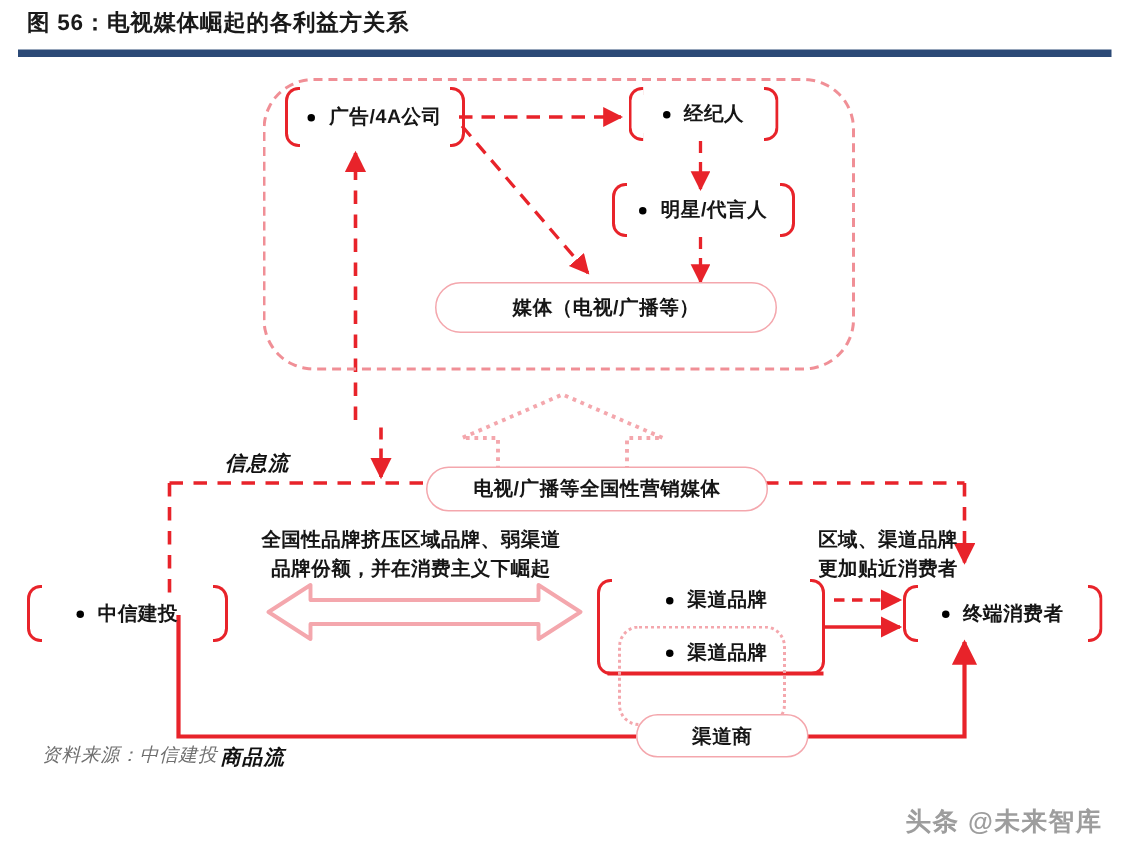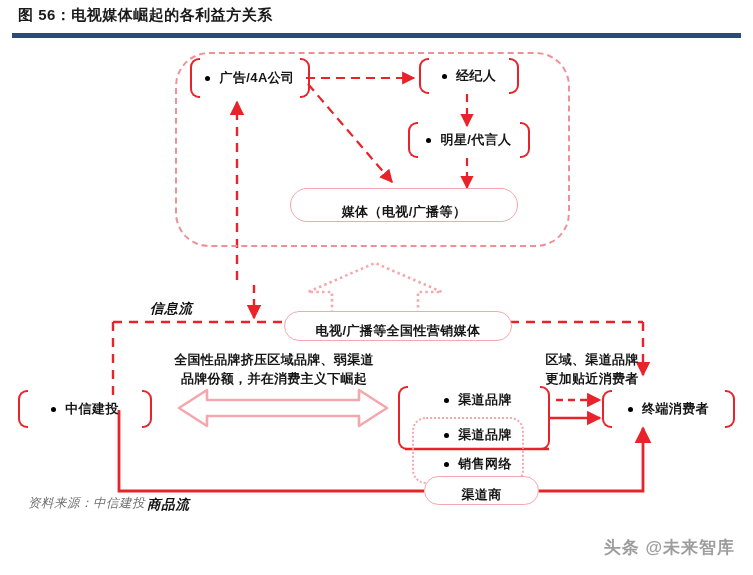--- a/index.html
+++ b/index.html
@@ -95,21 +95,21 @@
     font-size: 13px;
     font-weight: bold;
     color: #161616;
     letter-spacing: 0.4px;
   }
 
   
   .boxnode {
     position: absolute;
     display: flex;
-    align-items: flex-end;
+    align-items: center;
     justify-content: center;
     box-sizing: border-box;
     border: 1.8px solid #f4a7ad;
     border-radius: 17px;
     background: #fff;
     white-space: nowrap;
     z-index: 6;
   }
   .boxnode .lbl {
     font-size: 13px;
@@ -291,24 +291,20 @@
   <div class="node" style="left:408px; top:357px; width:140px; height:26px; z-index:7;">
     <span class="dot"></span>
     <span class="lbl">渠道品牌</span>
   </div>
 
   <div class="node" style="left:408px; top:392px; width:140px; height:26px; z-index:7;">
     <span class="dot"></span>
     <span class="lbl">渠道品牌</span>
   </div>
 
-  <div class="node" style="left:408px; top:421px; width:140px; height:26px; z-index:7;">
-    <span class="dot"></span>
-    <span class="lbl">销售网络</span>
-  </div>
 
   <div class="boxnode" style="left:424px; top:446px; width:115px; height:29px; z-index:9;">
     <span class="lbl">渠道商</span>
   </div>
 
   <div class="node" style="left:602px; top:360px; width:133px; height:38px;">
     <span class="brk l"></span>
     <span class="dot"></span>
     <span class="lbl">终端消费者</span>
     <span class="brk r"></span>

